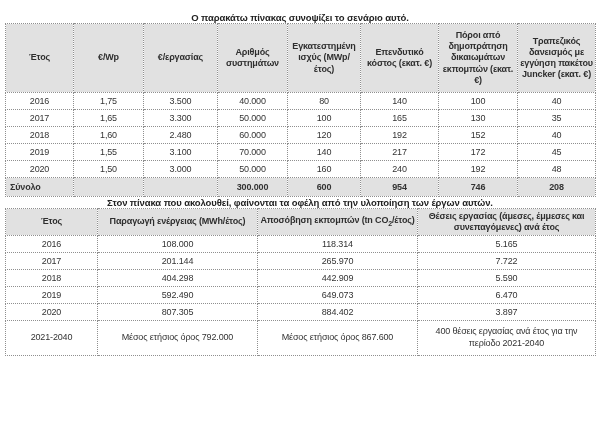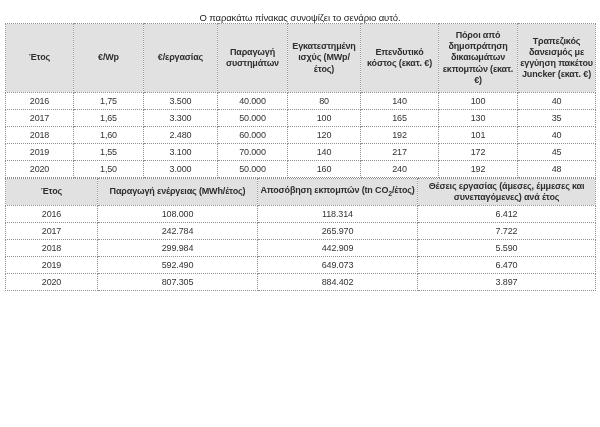--- a/index.html
+++ b/index.html
@@ -11,20 +11,21 @@
     overflow: hidden;
   }
   .page { padding: 12px 5px 0 5px; }
 
   p.caption {
     text-align: center;
     font-size: 9.5px;
     color: #222222;
     margin: 0;
     letter-spacing: -0.1px;
+    font-weight: bold;
   }
   .intro   { margin-bottom: 13px; }
   .between { margin-top: 21px; margin-bottom: 15px; }
 
   table {
     border-collapse: collapse;
     table-layout: fixed;
     width: 590px;
   }
   th, td {
@@ -73,21 +74,21 @@
       <col style="width:73px">
         <col style="width:78px">
         <col style="width:79px">
         <col style="width:78px">
     </colgroup>
     <thead>
       <tr>
         <th>Έτος</th>
         <th>€/Wp</th>
         <th>€/εργασίας</th>
-        <th>Παραγωγή συστημάτων</th>
+        <th>Αριθμός συστημάτων</th>
         <th>Εγκατεστημένη ισχύς (MWp/ έτος)</th>
         <th>Επενδυτικό κόστος (εκατ. €)</th>
         <th>Πόροι από δημοπράτηση δικαιωμάτων εκπομπών (εκατ. €)</th>
         <th>Τραπεζικός δανεισμός με εγγύηση πακέτου Juncker (εκατ. €)</th>
       </tr>
     </thead>
     <tbody>
       <tr>
         <td>2016</td>
         <td>1,75</td>
@@ -108,21 +109,21 @@
         <td>130</td>
         <td>35</td>
       </tr>
       <tr>
         <td>2018</td>
         <td>1,60</td>
         <td>2.480</td>
         <td>60.000</td>
         <td>120</td>
         <td>192</td>
-        <td>101</td>
+        <td>152</td>
         <td>40</td>
       </tr>
       <tr>
         <td>2019</td>
         <td>1,55</td>
         <td>3.100</td>
         <td>70.000</td>
         <td>140</td>
         <td>217</td>
         <td>172</td>
@@ -131,23 +132,34 @@
       <tr>
         <td>2020</td>
         <td>1,50</td>
         <td>3.000</td>
         <td>50.000</td>
         <td>160</td>
         <td>240</td>
         <td>192</td>
         <td>48</td>
       </tr>
+      <tr class="total">
+        <td class="lbl">Σύνολο</td>
+        <td></td>
+        <td></td>
+        <td>300.000</td>
+        <td>600</td>
+        <td>954</td>
+        <td>746</td>
+        <td>208</td>
+      </tr>
     </tbody>
   </table>
 
+  <p class="caption between">Στον πίνακα που ακολουθεί, φαίνονται τα οφέλη από την υλοποίηση των έργων αυτών.</p>
 
   <table class="t2">
     <colgroup>
       <col style="width:92px">
         <col style="width:160px">
         <col style="width:160px">
         <col style="width:178px">
     </colgroup>
     <thead>
       <tr>
@@ -155,42 +167,48 @@
         <th>Παραγωγή ενέργειας (MWh/έτος)</th>
         <th><span>Αποσόβηση εκπομπών (tn CO</span><sub>2</sub><span>/έτος)</span></th>
         <th>Θέσεις εργασίας (άμεσες, έμμεσες και συνεπαγόμενες) ανά έτος</th>
       </tr>
     </thead>
     <tbody>
       <tr>
         <td>2016</td>
         <td>108.000</td>
         <td>118.314</td>
-        <td>6.412</td>
+        <td>5.165</td>
       </tr>
       <tr>
         <td>2017</td>
-        <td>242.784</td>
+        <td>201.144</td>
         <td>265.970</td>
         <td>7.722</td>
       </tr>
       <tr>
         <td>2018</td>
-        <td>299.984</td>
+        <td>404.298</td>
         <td>442.909</td>
         <td>5.590</td>
       </tr>
       <tr>
         <td>2019</td>
         <td>592.490</td>
         <td>649.073</td>
         <td>6.470</td>
       </tr>
       <tr>
         <td>2020</td>
         <td>807.305</td>
         <td>884.402</td>
         <td>3.897</td>
       </tr>
+      <tr class="avg">
+        <td>2021-2040</td>
+        <td>Μέσος ετήσιος όρος 792.000</td>
+        <td>Μέσος ετήσιος όρος 867.600</td>
+        <td>400 θέσεις εργασίας ανά έτος για την περίοδο 2021-2040</td>
+      </tr>
     </tbody>
   </table>
 
 </div>
 
 </body></html>

